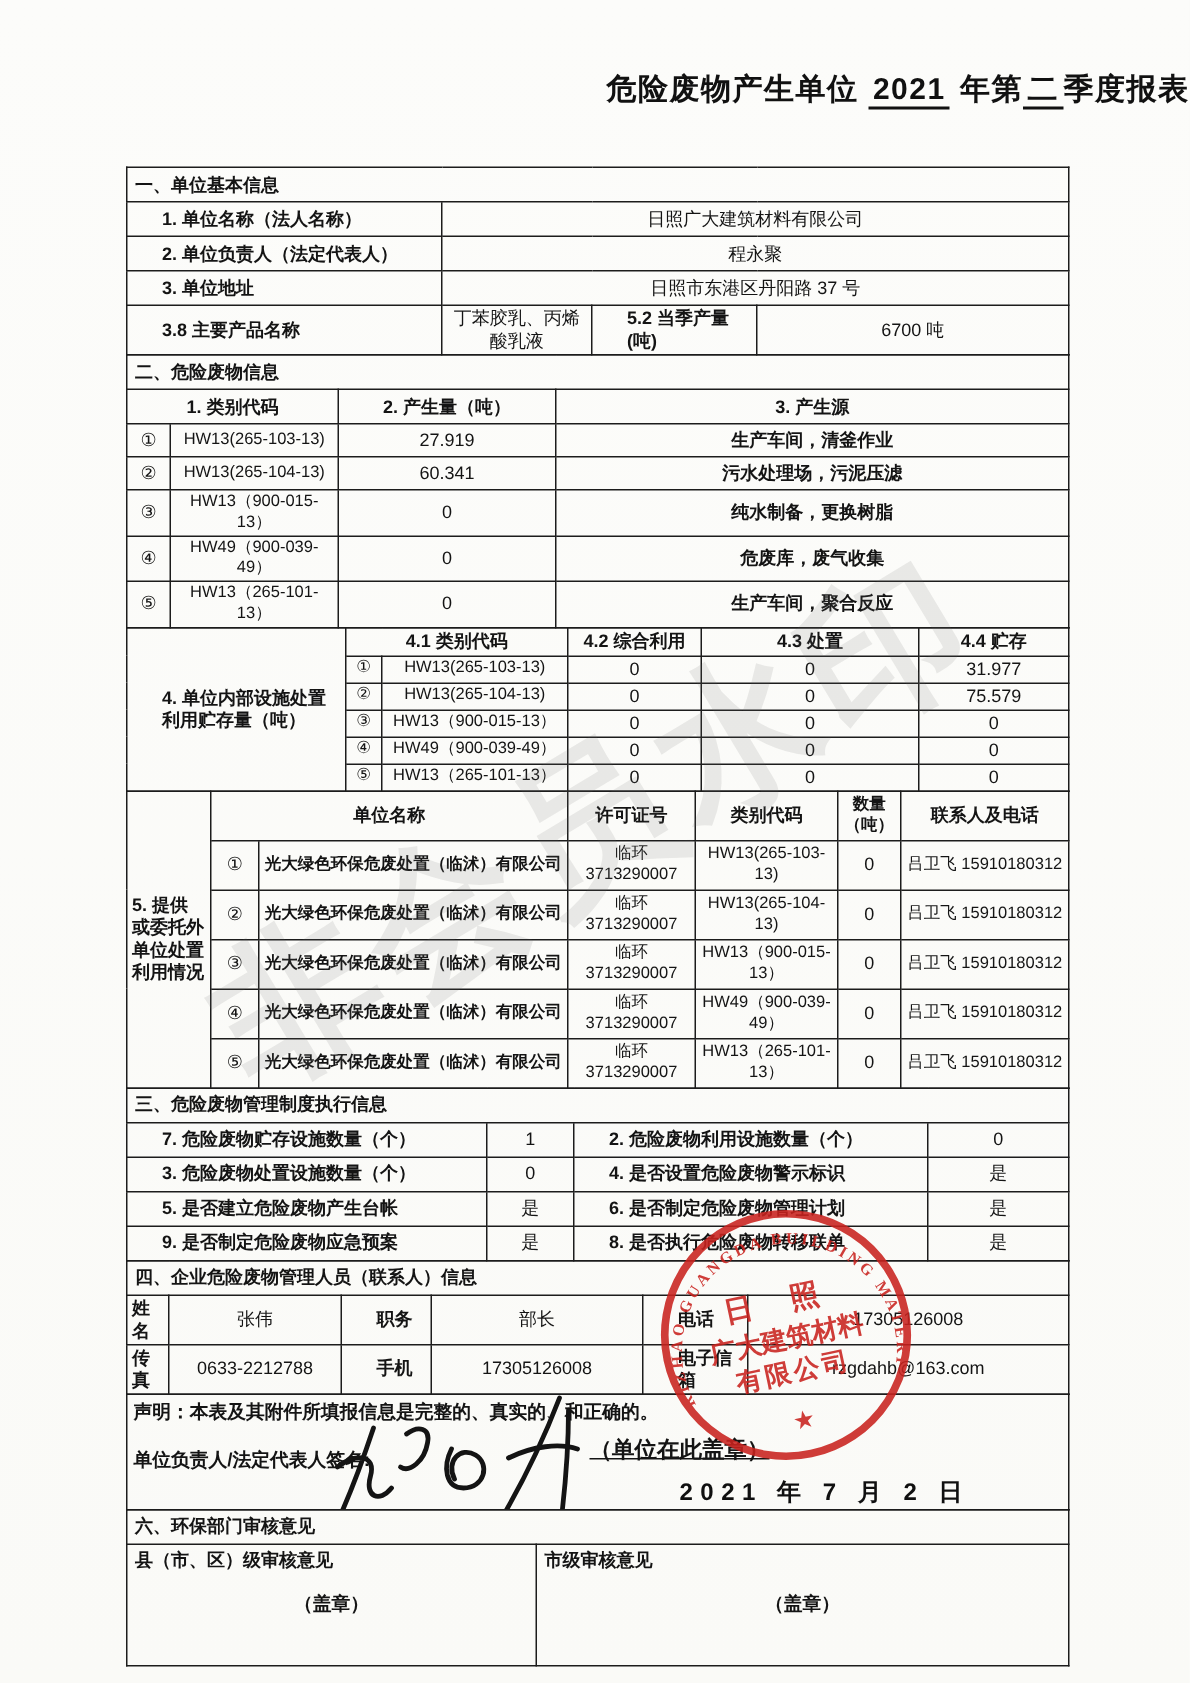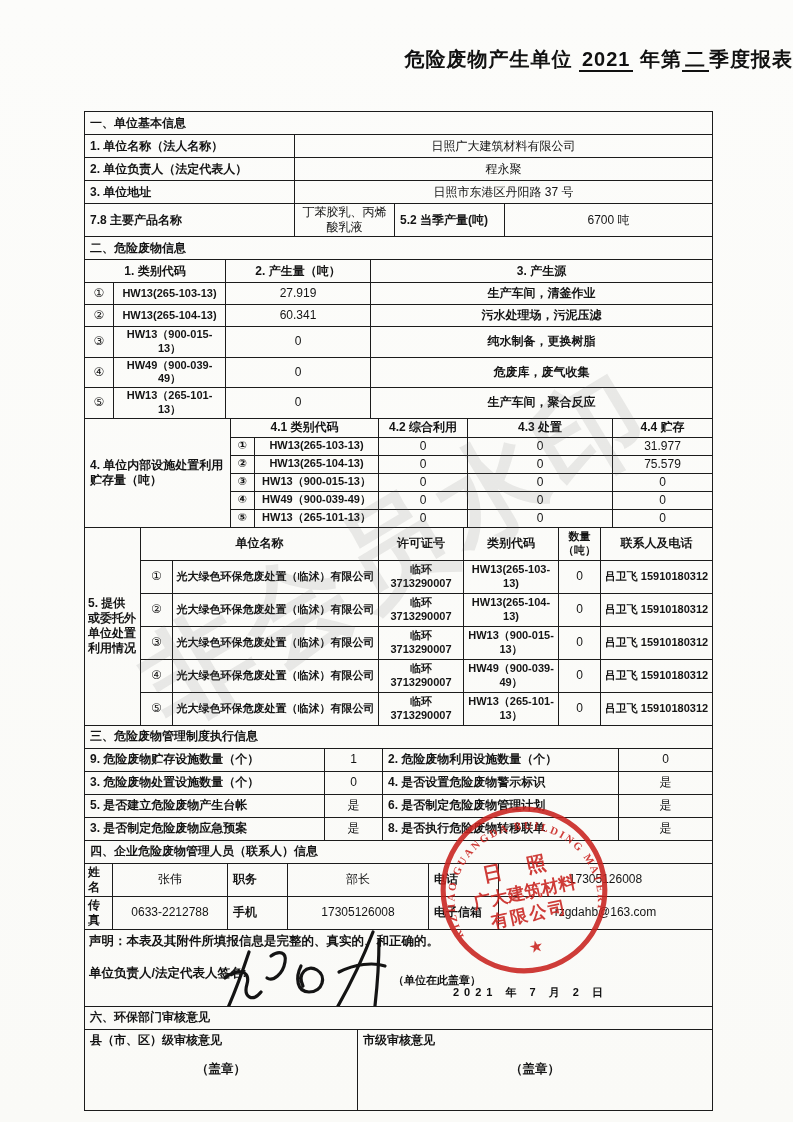--- a/index.html
+++ b/index.html
@@ -23,40 +23,40 @@
   table.tbl:first-child{margin-top:3px;}
   .tbl td{
     border:1px solid #1c1c1c;
     font-size:12px;line-height:1.25;
     padding:1px 3px;
     overflow:hidden;
     vertical-align:middle;
     color:#141414;
   }
   td.hd{font-weight:bold;text-align:left;padding-left:5px;}
-  td.lab{font-weight:bold;text-align:left;padding-left:5px;}
+  td.lab{font-weight:bold;text-align:left;padding-left:23px;}
   td.c{text-align:center;}
   td.b{font-weight:bold;}
-  td.small{font-size:11px;font-weight:bold;}
+  td.small{font-size:11px;}
   .lic{line-height:1.15;}
   
   .watermark{
     position:absolute;left:110px;top:475px;width:580px;height:160px;
     transform:rotate(-31deg);
     font-size:108px;font-weight:bold;letter-spacing:6px;
     color:rgba(110,110,110,0.13);
     white-space:nowrap;z-index:3;pointer-events:none;
     text-align:center;
   }
   
   .confirm-cell{position:relative;height:74px;}
   .confirm-statement{position:absolute;left:4px;top:4px;font-weight:bold;font-size:12.5px;}
   .confirm-sign-label{position:absolute;left:4px;top:36px;font-weight:bold;font-size:12.5px;}
-  .seal-hint{position:absolute;left:308px;top:44px;font-size:11px;font-weight:bold;}
-  .confirm-date{position:absolute;left:368px;top:56px;font-size:11px;font-weight:bold;letter-spacing:5px;color:#101010;}
+  .seal-hint{position:absolute;left:308px;top:28px;font-size:15px;font-weight:bold;text-decoration:underline;}
+  .confirm-date{position:absolute;left:368px;top:56px;font-size:16px;font-weight:bold;letter-spacing:5px;color:#101010;}
   .sig-svg{position:absolute;left:128px;top:-4px;width:210px;height:104px;overflow:visible;z-index:4;}
   
   .review-cell{position:relative;height:78px;vertical-align:top;}
   .review-label{position:absolute;left:5px;top:3px;font-weight:bold;font-size:12px;}
   .review-seal{position:absolute;left:50%;top:32px;transform:translateX(-50%);font-size:12.5px;font-weight:bold;}
   
   .stamp{
     position:absolute;left:436px;top:802px;width:176px;height:176px;
     z-index:5;transform:rotate(-12deg);opacity:0.88;pointer-events:none;
   }
@@ -93,21 +93,21 @@
       </tr>
       <tr>
         <td class="lab" style="height:20px">2. 单位负责人（法定代表人）</td>
         <td class="c" colspan="3">程永聚</td>
       </tr>
       <tr>
         <td class="lab" style="height:20px">3. 单位地址</td>
         <td class="c" colspan="3">日照市东港区丹阳路 37 号</td>
       </tr>
       <tr>
-        <td class="lab" style="height:20px;width:142px">7.8 主要产品名称</td>
+        <td class="lab" style="height:20px;width:142px">3.8 主要产品名称</td>
         <td class="c">丁苯胶乳、丙烯酸乳液</td>
         <td class="lab">5.2 当季产量(吨)</td>
         <td class="c">6700 吨</td>
       </tr>
     </tbody>
       </table>
 
     <table class="tbl">
       <colgroup>
           <col style="width:29px">
@@ -294,39 +294,39 @@
           <col style="width:240px">
           <col style="width:58px">
           <col style="width:236px">
           <col style="width:94px">
         </colgroup>
       <tbody>
           <tr>
             <td colspan="4" class="hd" style="height:20px">三、危险废物管理制度执行信息</td>
           </tr>
       <tr>
-        <td class="lab" style="height:20px">9. 危险废物贮存设施数量（个）</td>
+        <td class="lab" style="height:20px">7. 危险废物贮存设施数量（个）</td>
         <td class="c">1</td>
         <td class="lab">2. 危险废物利用设施数量（个）</td>
         <td class="c">0</td>
       </tr>
       <tr>
         <td class="lab" style="height:20px">3. 危险废物处置设施数量（个）</td>
         <td class="c">0</td>
         <td class="lab">4. 是否设置危险废物警示标识</td>
         <td class="c">是</td>
       </tr>
       <tr>
         <td class="lab" style="height:20px">5. 是否建立危险废物产生台帐</td>
         <td class="c">是</td>
         <td class="lab">6. 是否制定危险废物管理计划</td>
         <td class="c">是</td>
       </tr>
       <tr>
-        <td class="lab" style="height:20px">3. 是否制定危险废物应急预案</td>
+        <td class="lab" style="height:20px">9. 是否制定危险废物应急预案</td>
         <td class="c">是</td>
         <td class="lab">8. 是否执行危险废物转移联单</td>
         <td class="c">是</td>
       </tr>
     </tbody>
       </table>
 
     <table class="tbl">
       <colgroup>
           <col style="width:28px">

